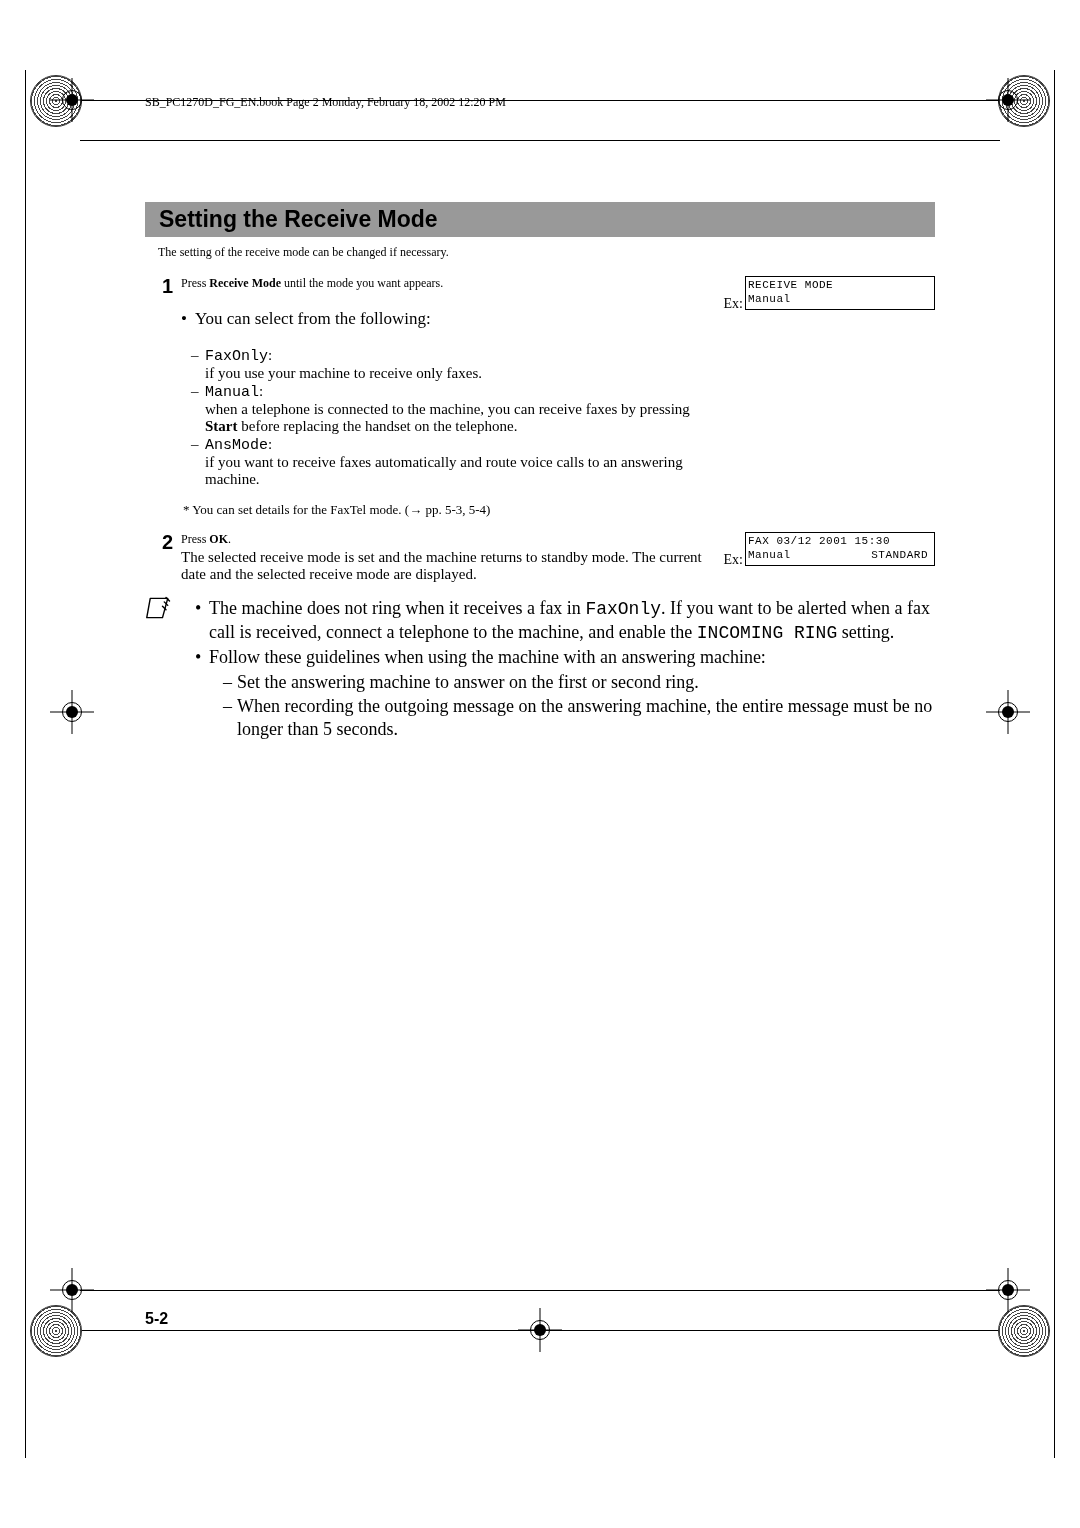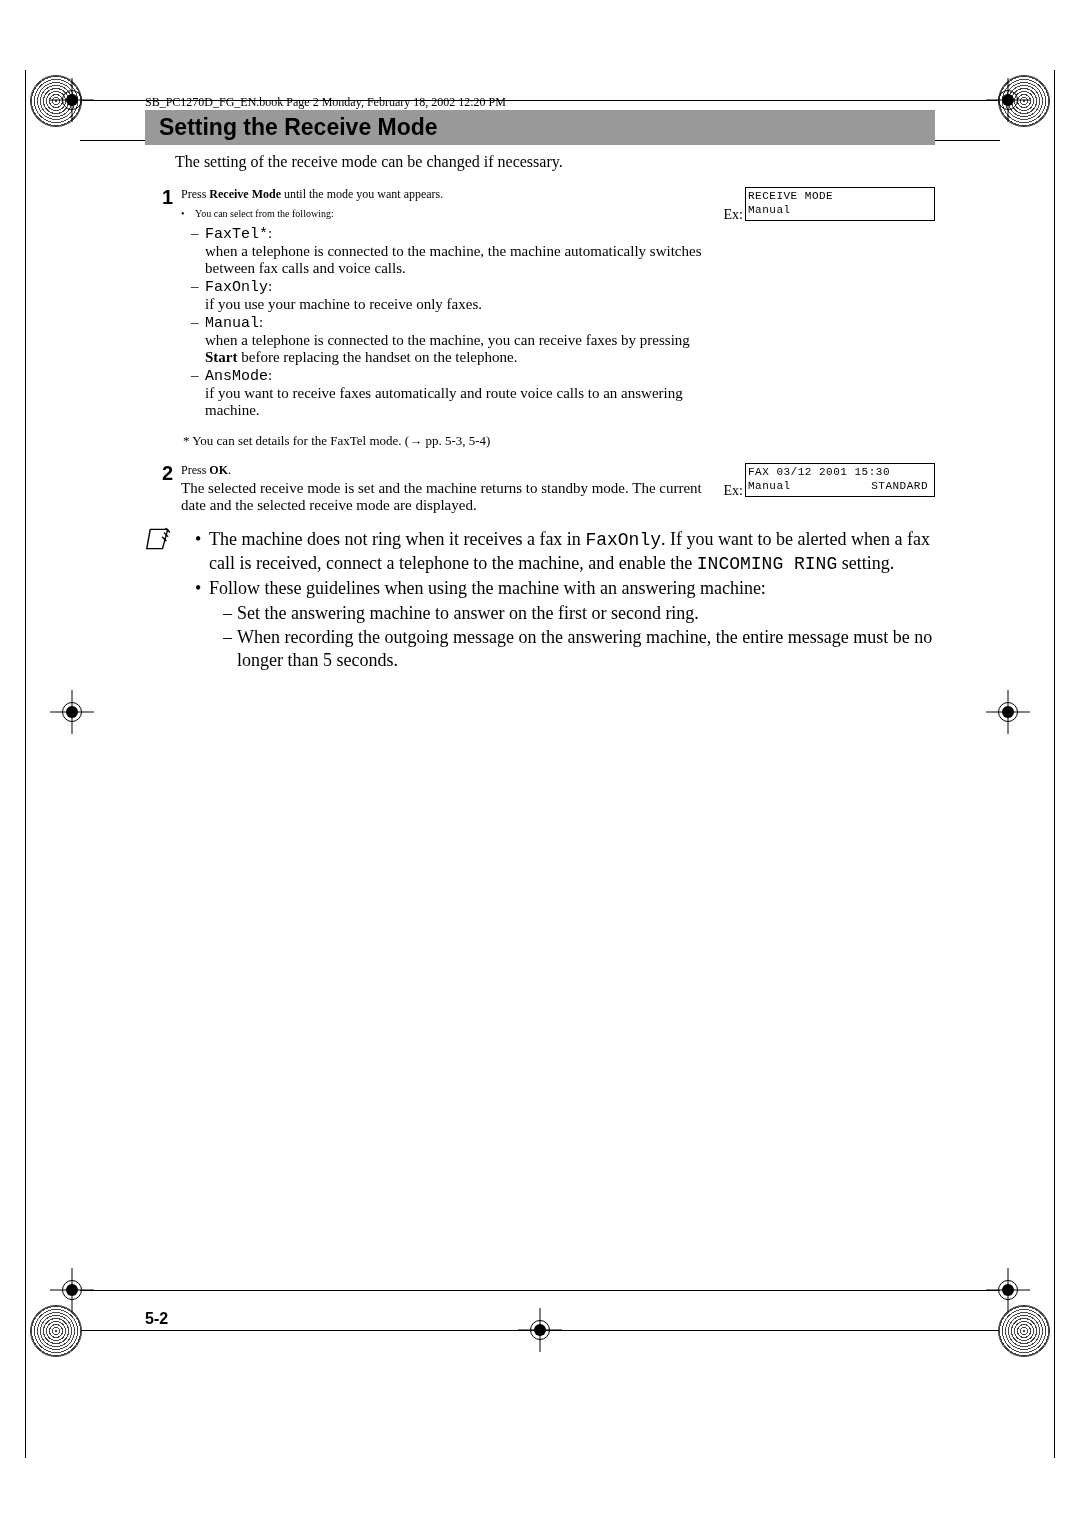--- a/index.html
+++ b/index.html
@@ -56,33 +56,34 @@
   .bc-br { right:30px; top:1305px; }
 
   
   .page {
     position:absolute;
     left:145px; right:145px;
     top:95px; bottom:260px;
   }
   .running-head {
     font-size:12px;
+    margin-bottom:92px;
   }
   .heading-bar {
     background:#999;
     color:#000;
     font-family: Arial, Helvetica, sans-serif;
     font-weight:bold;
     font-size:23px;
     padding:4px 10px 4px 14px;
     margin-bottom:8px;
   }
   .intro {
-    font-size:16px;
-    margin:6px 0 16px 30px;
+    font-size:12px;
+    margin:6px 0 16px 13px;
   }
   .step-block {
     display:flex;
     align-items:flex-start;
     margin-top:10px;
   }
   .step-num {
     font-family: Arial, Helvetica, sans-serif;
     font-weight:bold;
     font-size:20px;
@@ -114,21 +115,21 @@
     line-height:1.25;
     padding:2px 6px 2px 2px;
     white-space:pre;
     width:180px;
     letter-spacing:0.5px;
   }
   .lcd .row2 { display:flex; justify-content:space-between; }
   .step-line { font-size:12px; }
   .mono { font-family:"Courier New", monospace; }
   .bullet-list { list-style:none; padding:0; margin:4px 0 0 0; }
-  .bullet-list>li { position:relative; padding-left:14px; font-size:10px; margin:6px 0; }
+  .bullet-list>li { position:relative; padding-left:14px; font-size:17px; margin:18px 0; }
   .bullet-list>li:before { content:"•"; position:absolute; left:0; }
   .dash-list { list-style:none; padding:0; margin:2px 0 0 0; }
   .dash-list>li { position:relative; padding-left:24px; font-size:15px; margin:1px 0; }
   .dash-list>li:before { content:"–"; position:absolute; left:10px; }
   .dash-list .desc { display:block; padding-left:0; margin-left:0; }
   .foot-star { font-size:13px; margin:14px 0 4px 2px; }
 
   .note-row { display:flex; margin-top:12px; }
   .note-icon {
     width:50px; flex:0 0 50px; text-align:left;
@@ -220,24 +221,20 @@
     <div class="step-num">1</div>
     <div class="step-body-col">
       <div class="step-line">
         <span>Press </span><b>Receive Mode</b><span> until the mode you want appears.</span>
       </div>
       <ul class="bullet-list">
         <li>You can select from the following:</li>
       </ul>
       <ul class="dash-list">
         <li>
-          <span class="mono">FaxTel*</span>:<br>
-          <span class="desc">when a telephone is connected to the machine, the machine automatically switches between fax calls and voice calls.</span>
-        </li>
-        <li>
           <span class="mono">FaxOnly</span>:<br>
           <span class="desc">if you use your machine to receive only faxes.</span>
         </li>
         <li>
           <span class="mono">Manual</span>:<br>
           <span class="desc"><span>when a telephone is connected to the machine, you can receive faxes by pressing </span><b>Start</b><span> before replacing the handset on the telephone.</span></span>
         </li>
         <li>
           <span class="mono">AnsMode</span>:<br>
           <span class="desc">if you want to receive faxes automatically and route voice calls to an answering machine.</span>

